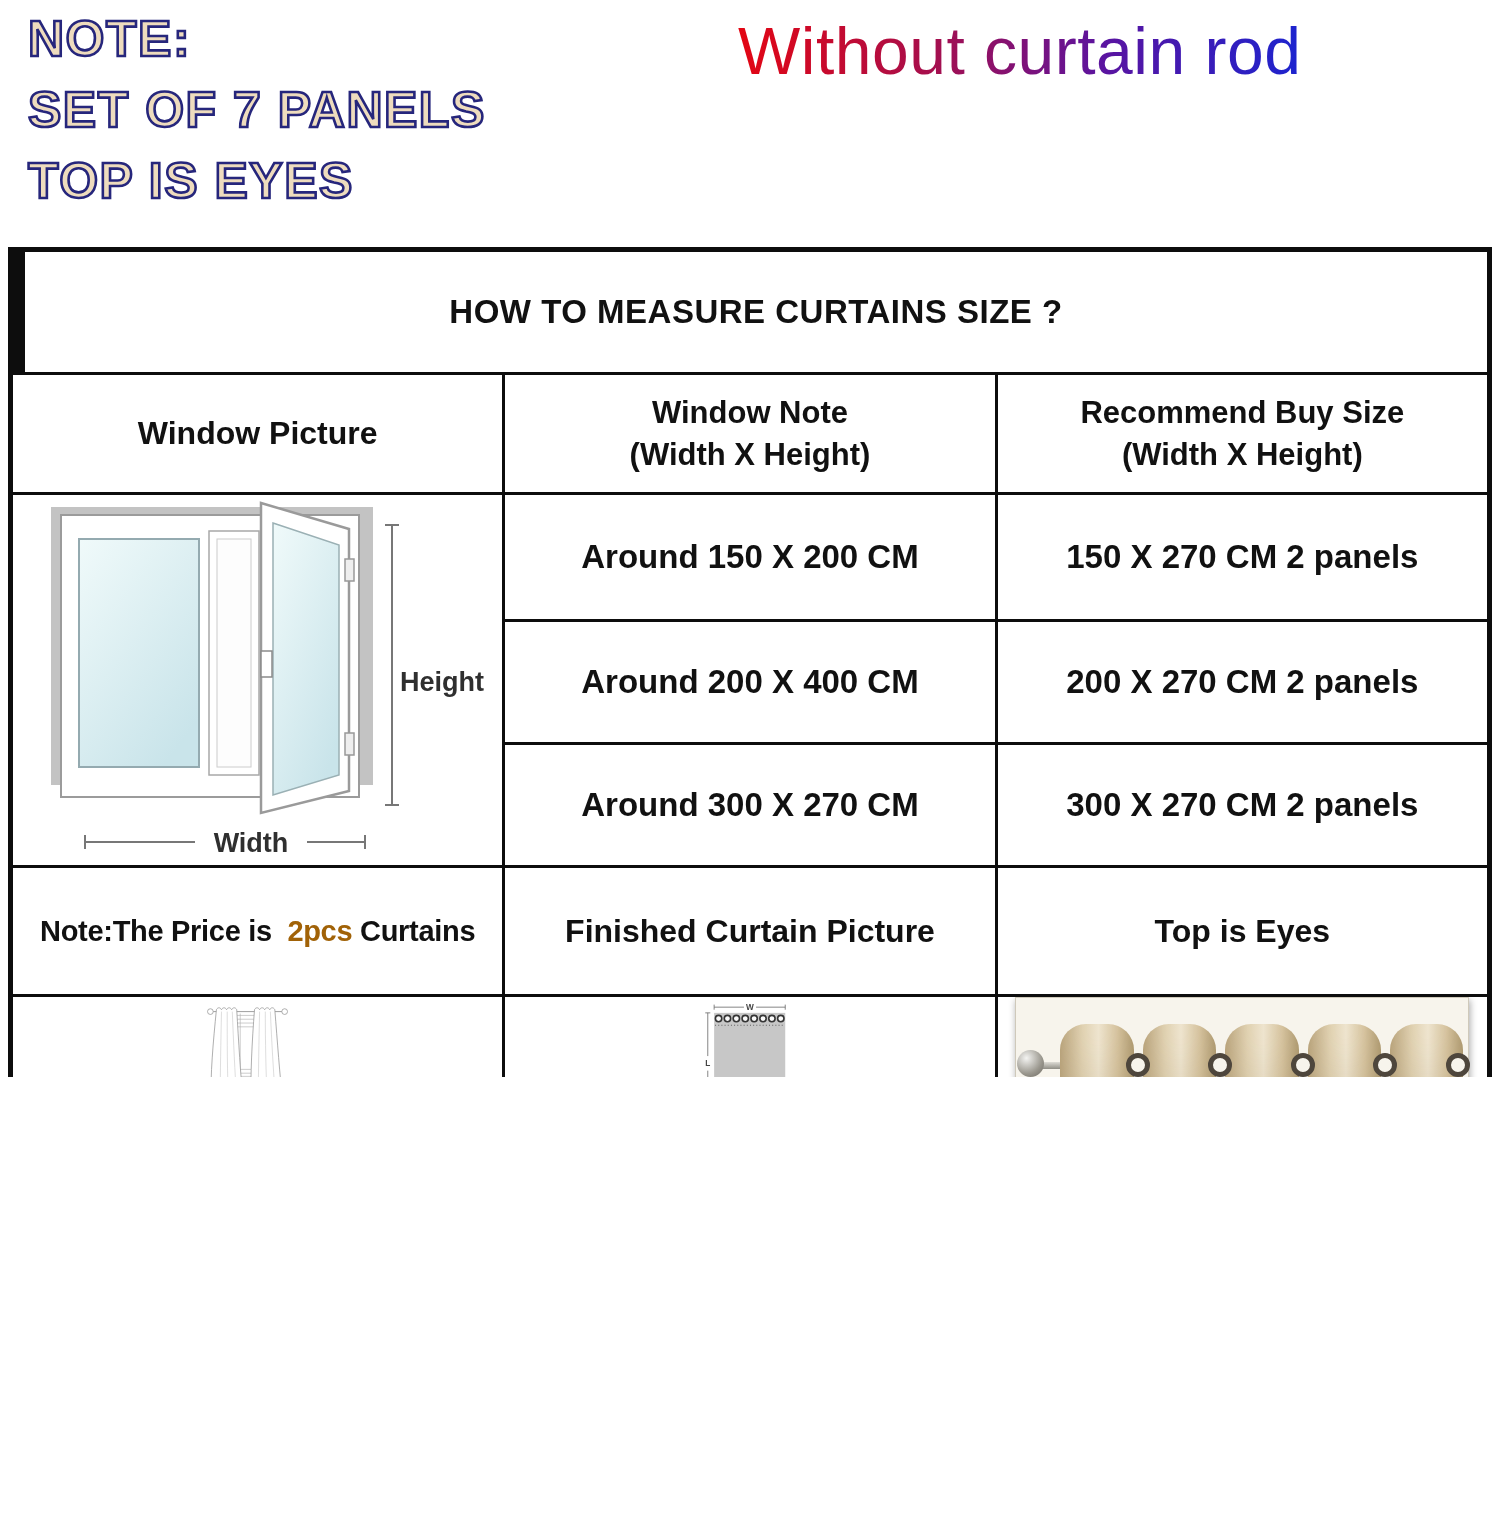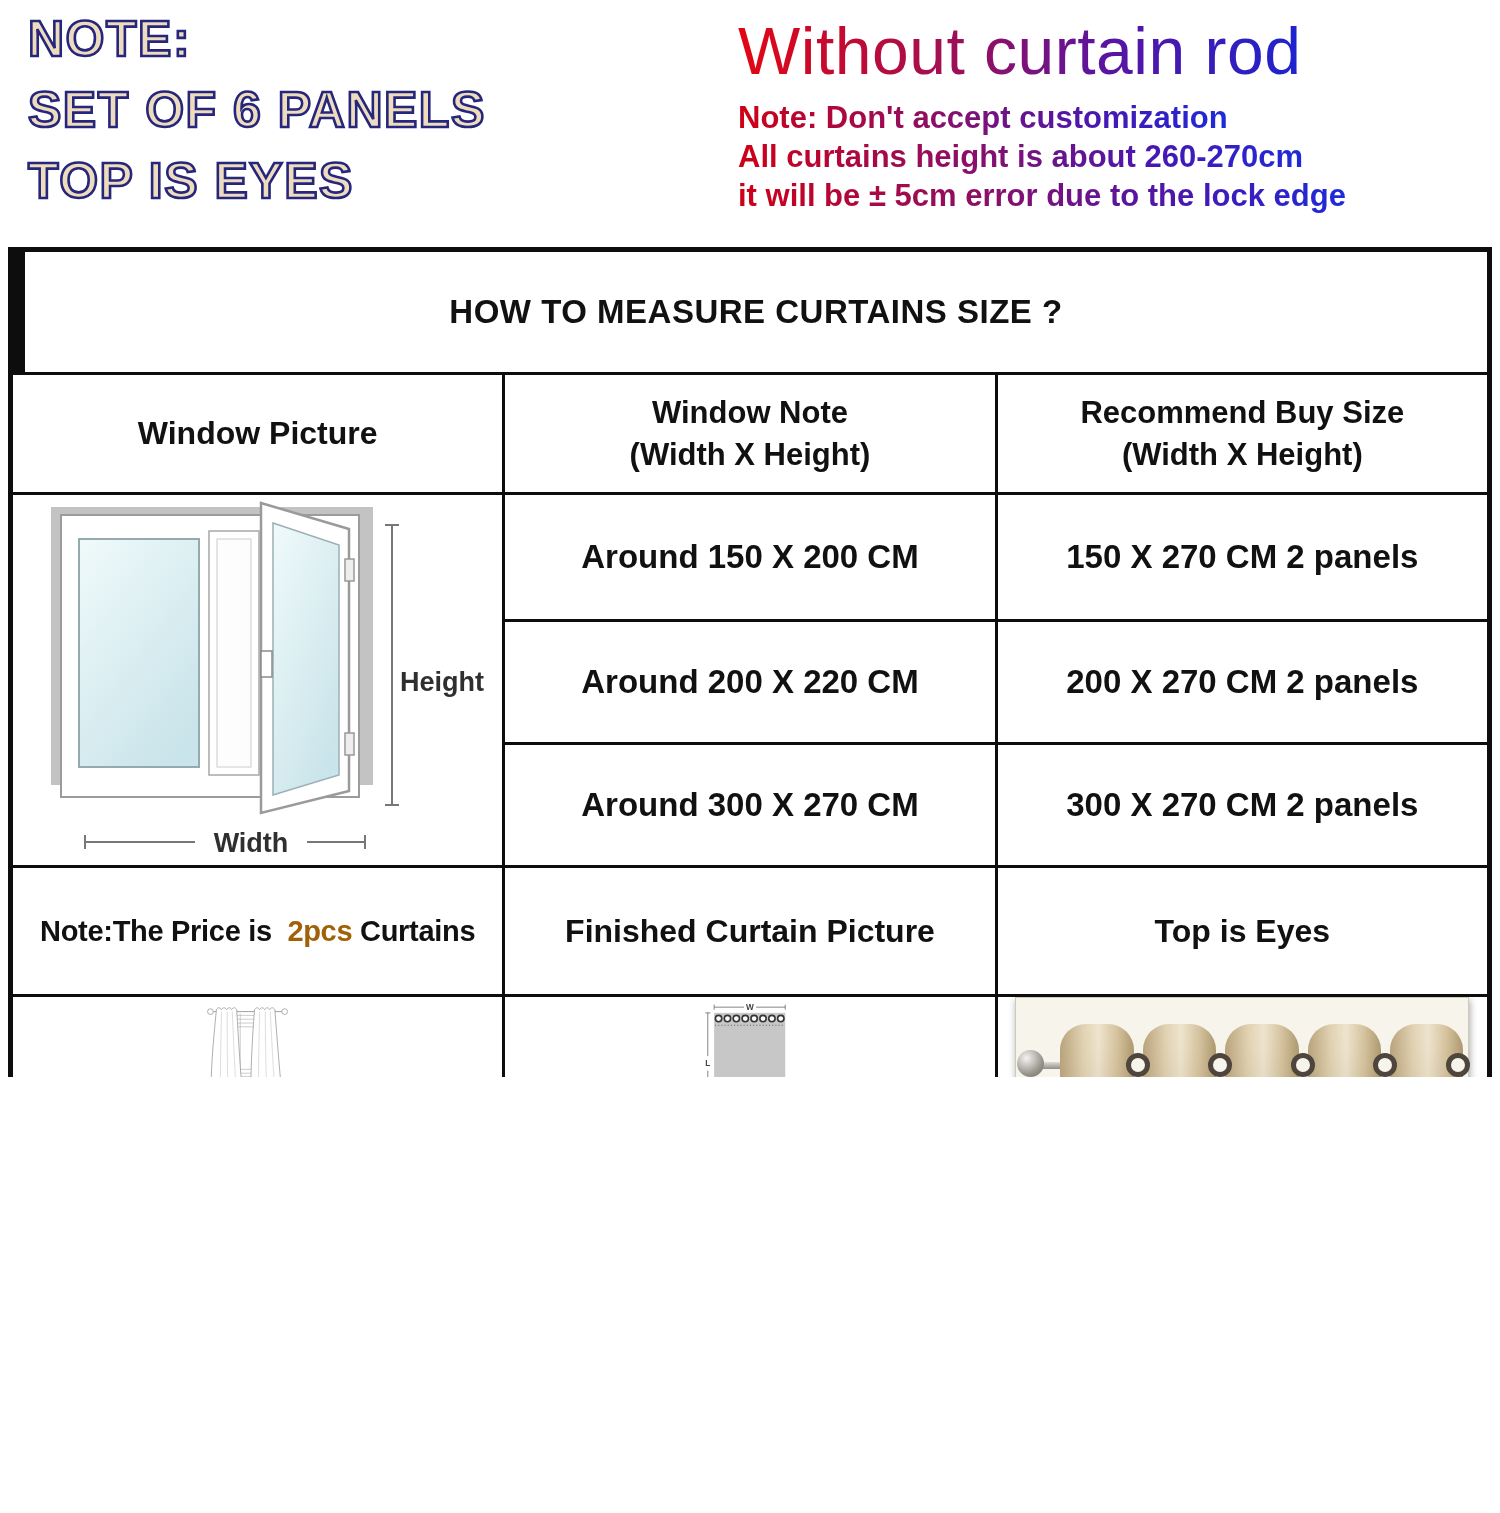--- a/index.html
+++ b/index.html
@@ -54,31 +54,26 @@
 
   svg text{font-family:"Liberation Sans",sans-serif;}
 </style>
 </head>
 <body>
 
 <div id="stage">
 
   <div class="note-block">
     <div class="note-line">NOTE:</div>
-    <div class="note-line">SET OF 6 PANELS</div>
+    <div class="note-line">SET OF 7 PANELS</div>
     <div class="note-line">TOP IS EYES</div>
   </div>
 
   <div class="head-right">
     <div class="grad headline">Without curtain rod</div>
-    <div class="gnotes">
-      <div class="grad gnote">Note: Don't accept customization</div>
-      <div class="grad gnote">All curtains height is about 260-270cm</div>
-      <div class="grad gnote">it will be ± 5cm error due to the lock edge</div>
-    </div>
   </div>
 
   <div class="meas-table">
 
     <div class="cell span3">
       <div class="t-title">HOW TO MEASURE CURTAINS SIZE ?</div>
     </div>
 
     <div class="cell">
       <div class="t-h1">Window Picture</div>
@@ -117,21 +112,21 @@
       </svg>
     </div>
 
     <div class="cell">
       <div class="t-val">Around 150 X 200 CM</div>
     </div>
     <div class="cell">
       <div class="t-val">150 X 270 CM 2 panels</div>
     </div>
     <div class="cell">
-      <div class="t-val">Around 200 X 220 CM</div>
+      <div class="t-val">Around 200 X 400 CM</div>
     </div>
     <div class="cell">
       <div class="t-val">200 X 270 CM 2 panels</div>
     </div>
     <div class="cell">
       <div class="t-val">Around 300 X 270 CM</div>
     </div>
     <div class="cell">
       <div class="t-val">300 X 270 CM 2 panels</div>
     </div>

